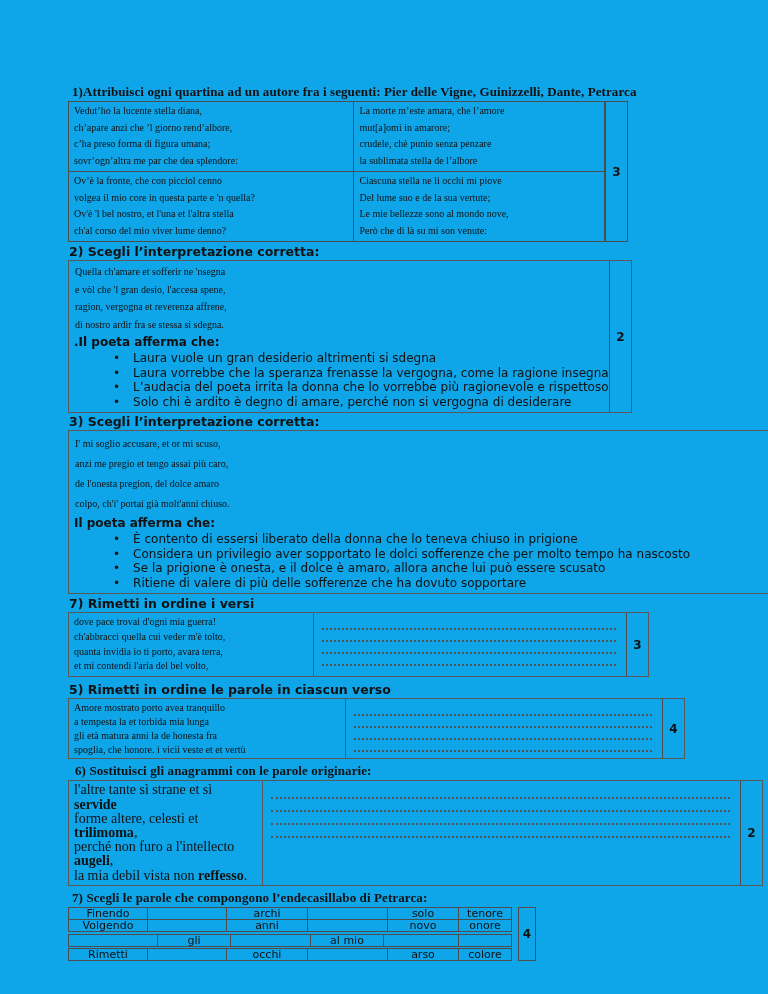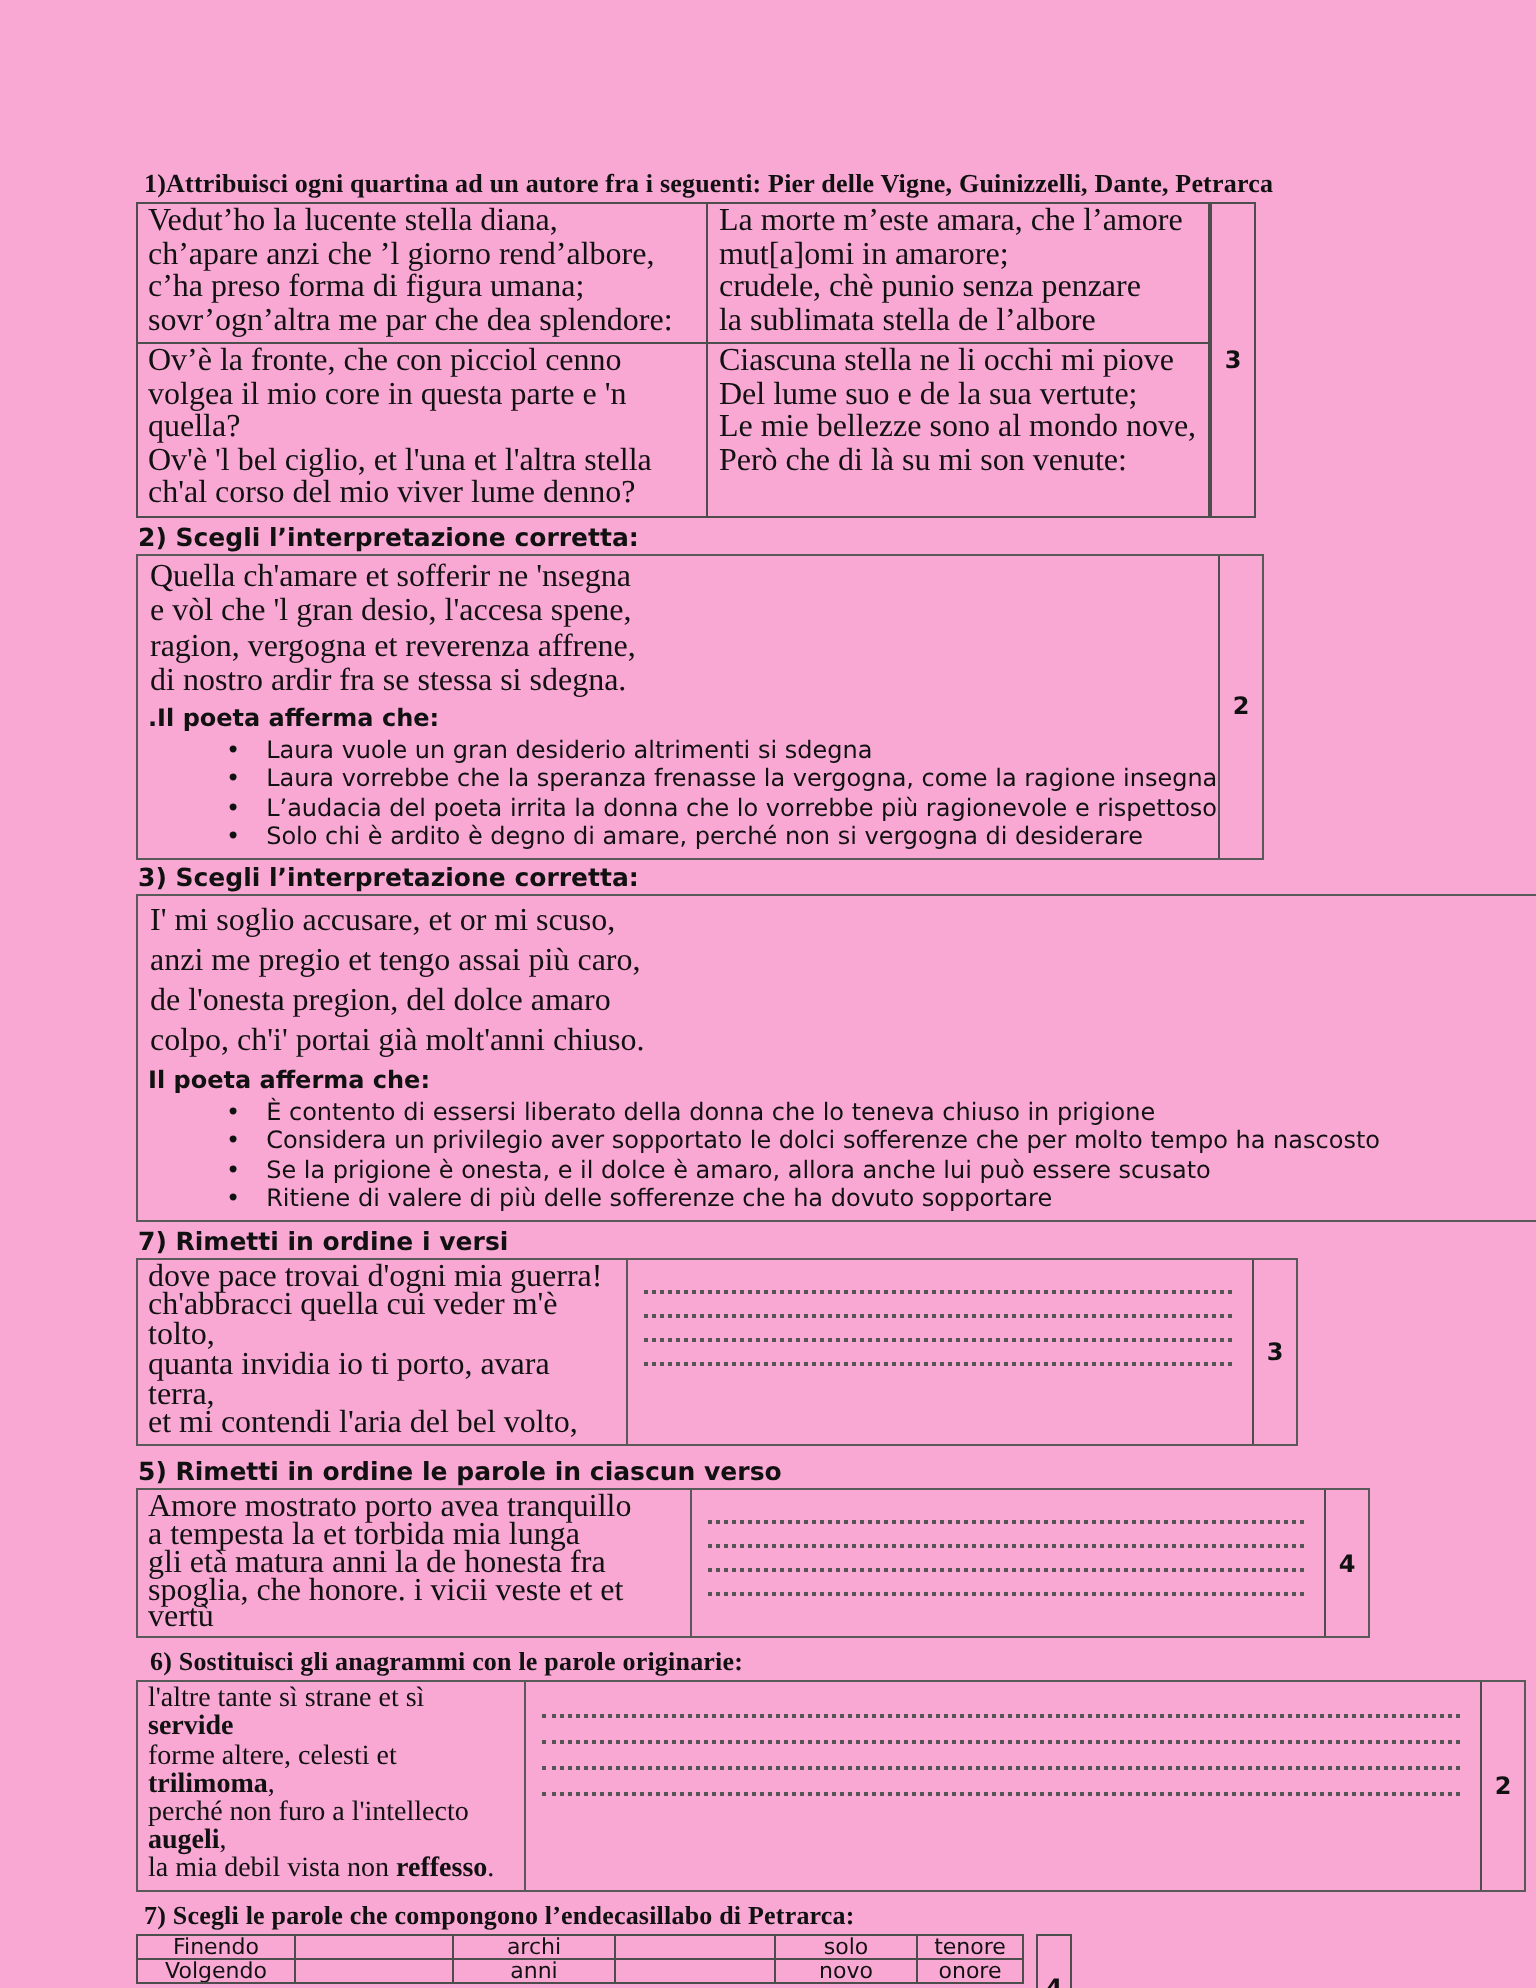--- a/index.html
+++ b/index.html
@@ -1,25 +1,25 @@
 <!DOCTYPE html>
 <html><head>
 <meta charset="utf-8">
 <style>
   * { margin:0; padding:0; box-sizing:border-box; }
   html,body { background:#fff; }
   .page {
-    position:relative; width:768px; height:994px; background:#f9a8d4;
+    position:relative; width:768px; height:994px; background:#0ea5e9;
     color:#111; overflow:hidden; padding:84px 0 0 68px;
   }
   
   .h-serif { font:bold 13px/15px "Liberation Serif", serif; margin:0 0 2px 4px; letter-spacing:.1px; }
   .h-sans  { font:bold 12.5px/14px "DejaVu Sans", sans-serif; margin:3px 0 1px 1px; }
   
-  .verses { font-family:"Liberation Serif", serif; font-size:16px; white-space:pre-line; }
+  .verses { font-family:"Liberation Serif", serif; font-size:10px; white-space:pre-line; }
   
   .scorecol {
     border-left:1px solid #4d4d4d; display:flex; align-items:center; justify-content:center;
     font:bold 12px "DejaVu Sans", sans-serif; flex:0 0 22px;
   }
   
   .q1-table { display:flex; width:560px; border:1px solid #4d4d4d; }
   .q1-colL { width:286px; border-right:1px solid #4d4d4d; }
   .q1-colR { width:251px; border-right:1px solid #4d4d4d; }
   .q1cell { padding:1px 5px 2px 5px; line-height:16.5px; }
@@ -71,21 +71,21 @@
 
   <div class="h-serif">1)Attribuisci ogni quartina ad un autore fra i seguenti: Pier delle Vigne, Guinizzelli, Dante, Petrarca</div>
   <div class="q1-table">
     <div class="q1-colL">
       <div class="q1cell first verses">Vedut’ho la lucente stella diana,
 ch’apare anzi che ’l giorno rend’albore,
 c’ha preso forma di figura umana;
 sovr’ogn’altra me par che dea splendore:</div>
       <div class="q1cell verses">Ov’è la fronte, che con picciol cenno
 volgea il mio core in questa parte e 'n quella?
-Ov'è 'l bel ciglio, et l'una et l'altra stella
+Ov'è 'l bel nostro, et l'una et l'altra stella
 ch'al corso del mio viver lume denno?</div>
     </div>
     <div class="q1-colR">
       <div class="q1cell first verses">La morte m’este amara, che l’amore
 mut[a]omi in amarore;
 crudele, chè punio senza penzare
 la sublimata stella de l’albore</div>
       <div class="q1cell verses">Ciascuna stella ne li occhi mi piove
 Del lume suo e de la sua vertute;
 Le mie bellezze sono al mondo nove,

